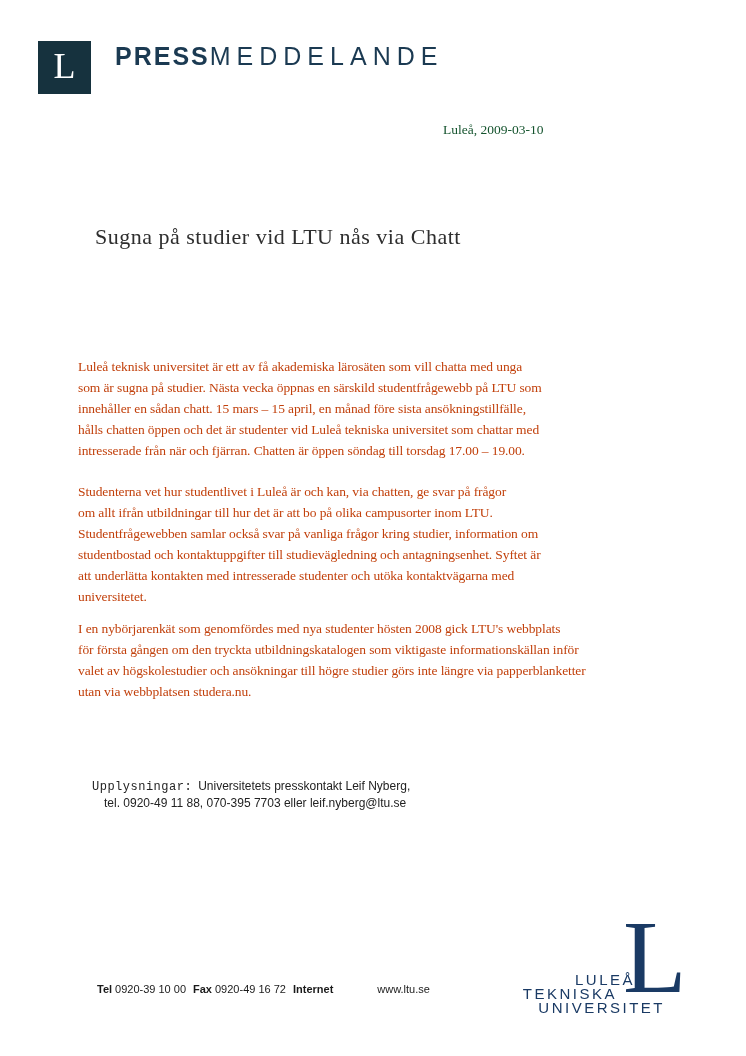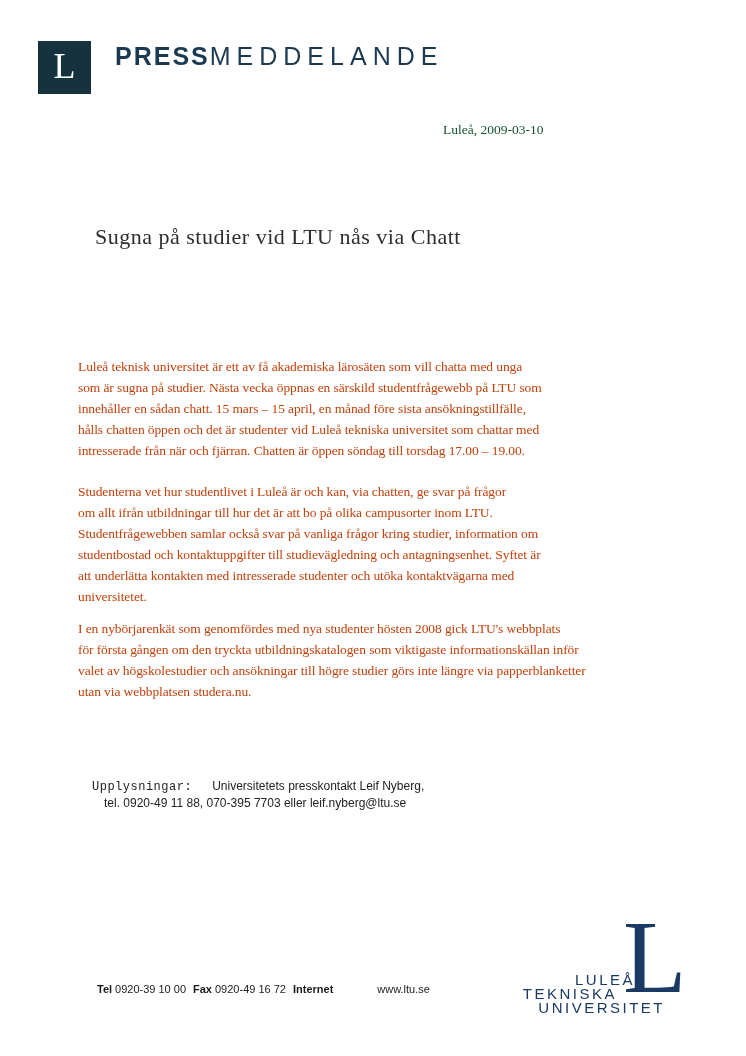--- a/index.html
+++ b/index.html
@@ -72,21 +72,21 @@
   .par-1 { top: 356px; }
   .par-2 { top: 481px; }
   .par-3 { top: 618px; }
 
   
   .contact { position: absolute; left: 92px; top: 776px; color: #222222; }
   .contact-label {
     font-family: "Liberation Mono", "DejaVu Sans Mono", monospace;
     font-size: 12px; letter-spacing: 0.5px;
   }
-  .contact-name { font-size: 12px; margin-left: 20px; }
+  .contact-name { font-size: 12px; margin-left: 6px; }
   .contact-line2 { font-size: 12px; margin-top: 2px; margin-left: 12px; }
 
   
   .footer-contact {
     position: absolute; left: 97px; top: 983px;
     font-size: 11px; color: #1a1a1a; white-space: nowrap;
   }
   .footer-contact .lbl { font-weight: 700; }
   .footer-contact .val { font-weight: 400; margin: 0 7px 0 3px; }
   .footer-contact .val:last-child { margin-right: 0; margin-left: 44px; }

